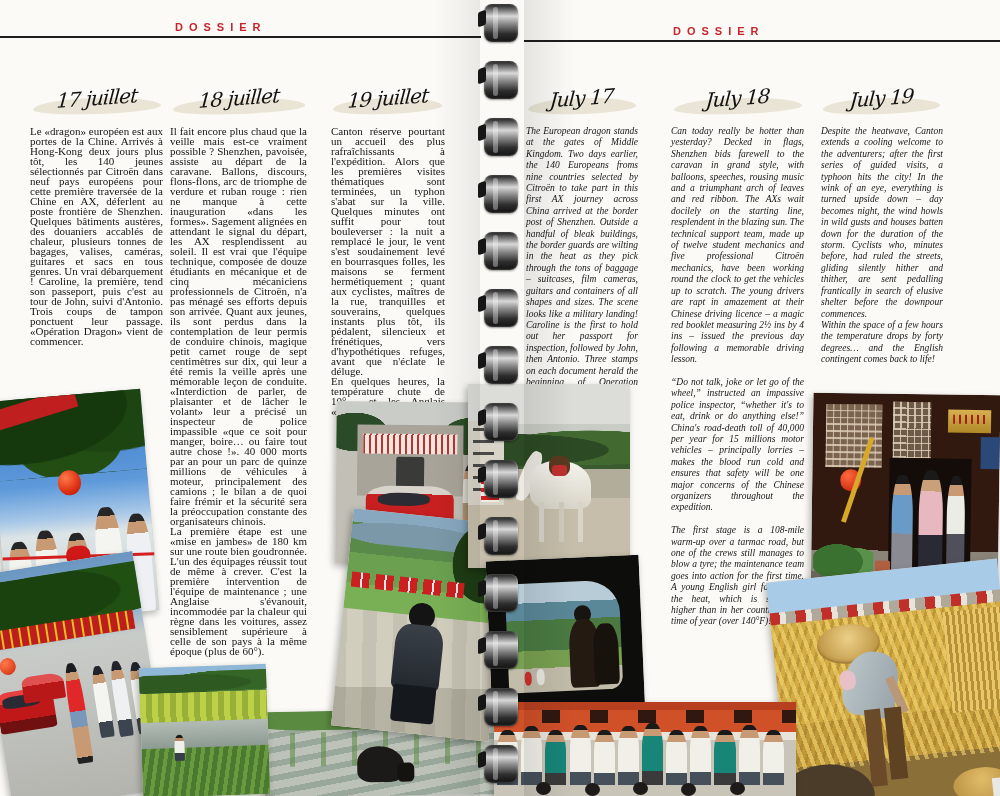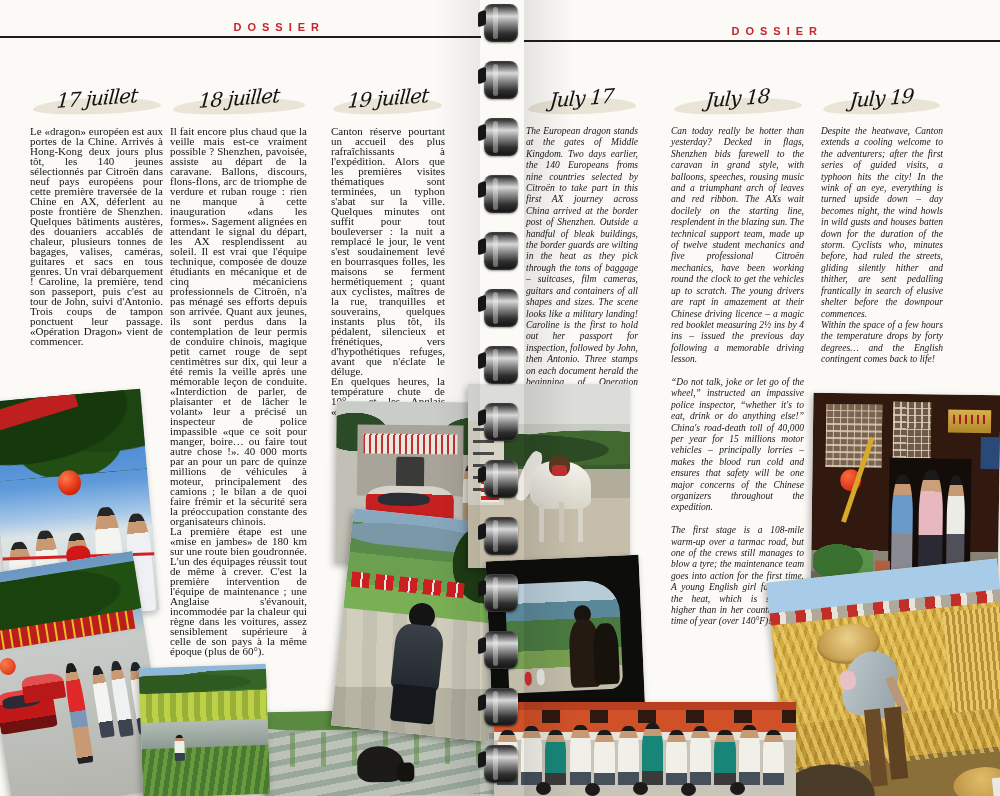--- a/index.html
+++ b/index.html
@@ -1,20 +1,20 @@
 <!DOCTYPE html>
 <html><head>
 <meta charset="utf-8">
 <style>
   html,body{margin:0;padding:0;background:#555;}
   .spread{position:relative;width:1000px;height:796px;background:#fbfaf6;overflow:hidden;
           font-family:"Liberation Serif",serif;color:#151515;}
   
   .dossier{position:absolute;font-family:"Liberation Sans",sans-serif;font-weight:700;
-           font-size:11px;letter-spacing:6px;color:#c7242c;text-align:right;width:150px;}
+           font-size:11px;letter-spacing:6px;color:#c7242c;text-align:left;width:150px;}
   .dossier.left{left:175px;top:21px;}
   .dossier.right{left:673px;top:25px;}
   .rule{position:absolute;background:#1d1d1d;height:2px;}
   .rule.left{left:0;top:36px;width:481px;}
   .rule.right{left:524px;top:40px;width:476px;}
   
   .col{position:absolute;top:86px;}
   .title-wrap{position:relative;height:40px;text-align:center;}
   .swash{position:absolute;left:2%;right:2%;top:12px;height:16px;background:#e9e4d5;
          border-radius:45% 55% 50% 50%/60% 60% 40% 40%;transform:rotate(-2deg);}

